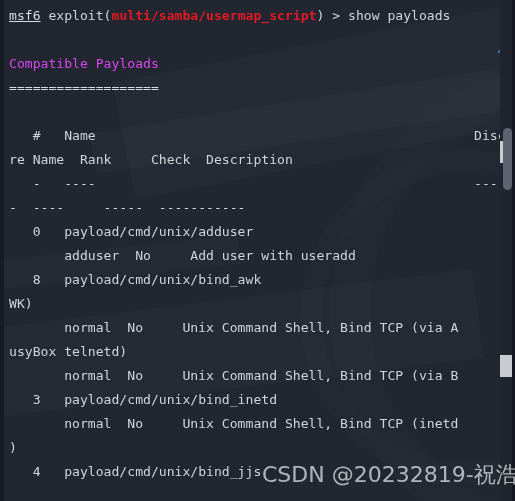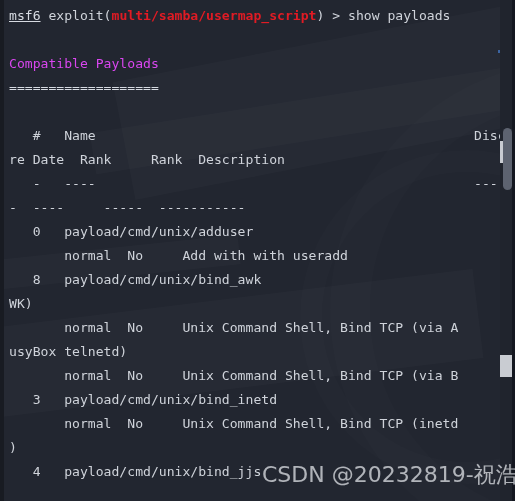--- a/index.html
+++ b/index.html
@@ -155,26 +155,26 @@
     <div class="line"><span class="msf-prompt">msf6</span><span class="plain"> exploit(</span><span class="module-name">multi/samba/usermap_script</span><span class="plain">) &gt; </span><span class="plain">show payloads</span></div>
 
     <div class="line blank"> </div>
 
     <div class="line heading">Compatible Payloads</div>
     <div class="line rule">===================</div>
 
     <div class="line blank"> </div>
 
     <div class="line">   #   Name                                                Disclosu</div>
-    <div class="line">re Date  Rank     Rank  Description</div>
+    <div class="line">re Name  Rank     Check  Description</div>
     <div class="line">   -   ----                                                --------</div>
     <div class="line">-  ----     -----  -----------</div>
 
     <div class="line">   0   payload/cmd/unix/adduser</div>
-    <div class="line">       normal  No     Add with with useradd</div>
+    <div class="line">       adduser  No     Add user with useradd</div>
 
     <div class="line">   8   payload/cmd/unix/bind_awk</div>
     <div class="line">WK)</div>
     <div class="line">       normal  No     Unix Command Shell, Bind TCP (via A</div>
 
     <div class="line">usyBox telnetd)</div>
     <div class="line">       normal  No     Unix Command Shell, Bind TCP (via B</div>
 
     <div class="line">   3   payload/cmd/unix/bind_inetd</div>
     <div class="line">       normal  No     Unix Command Shell, Bind TCP (inetd</div>

